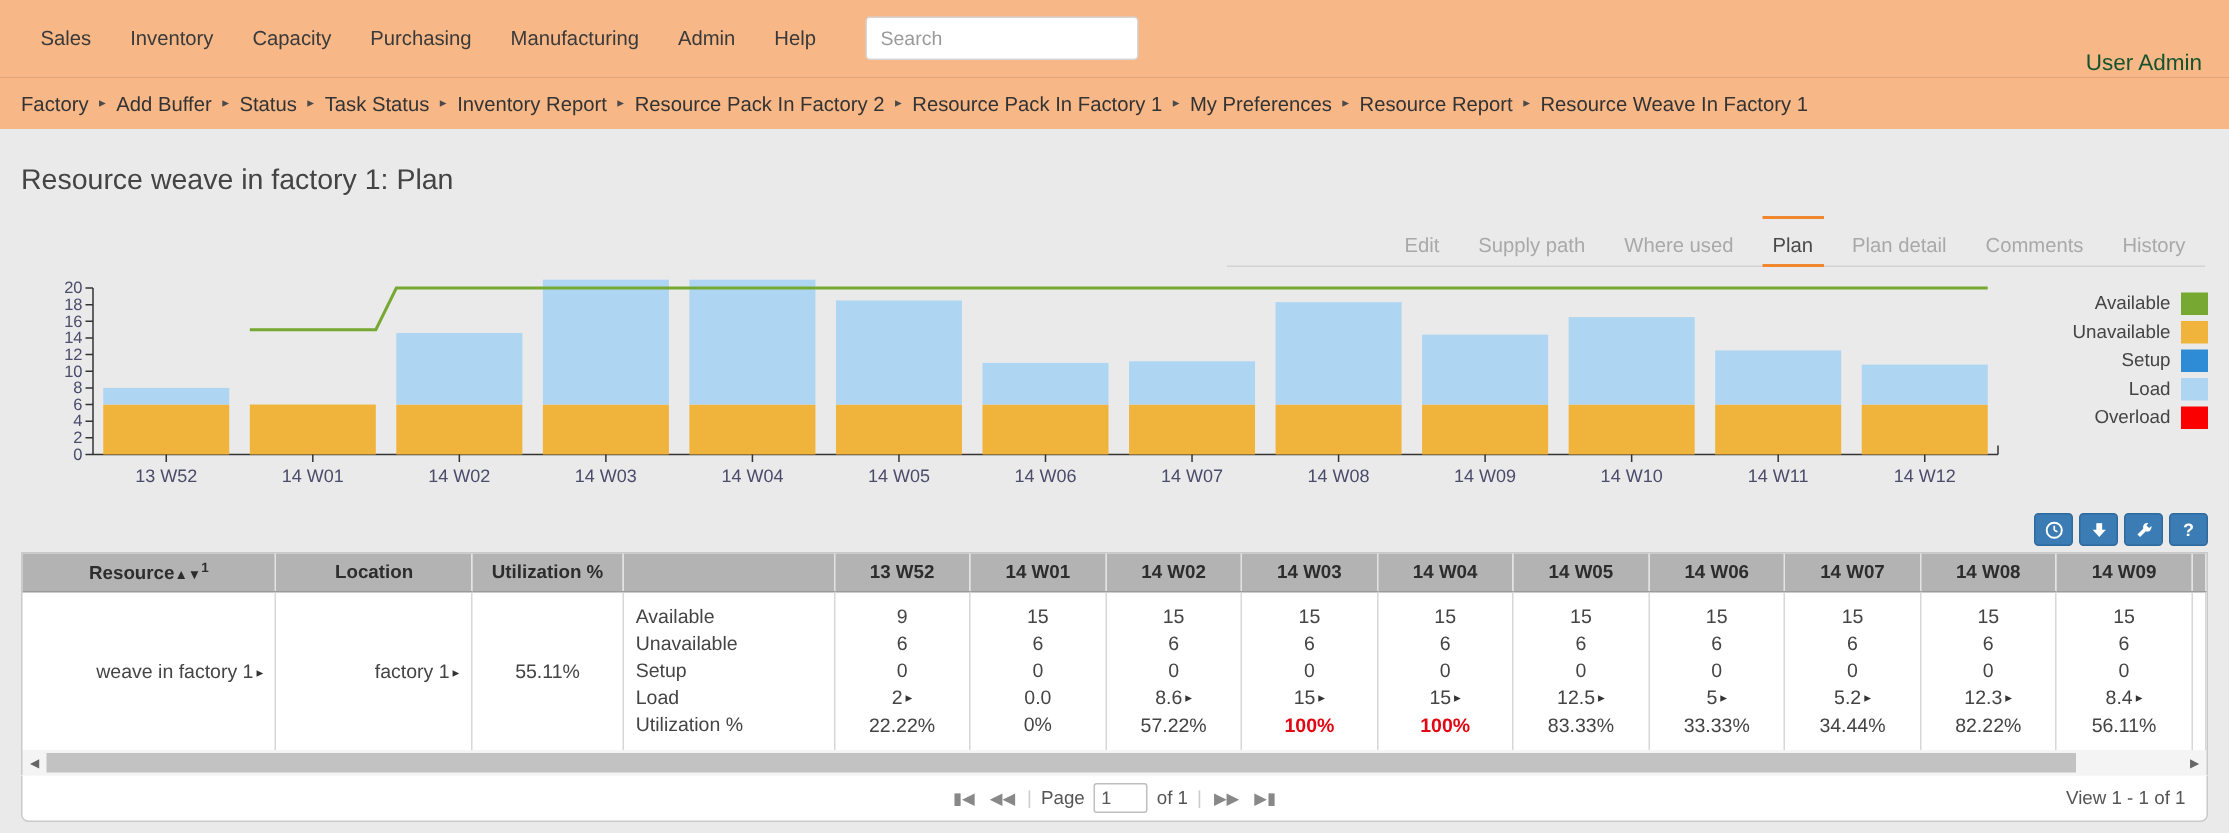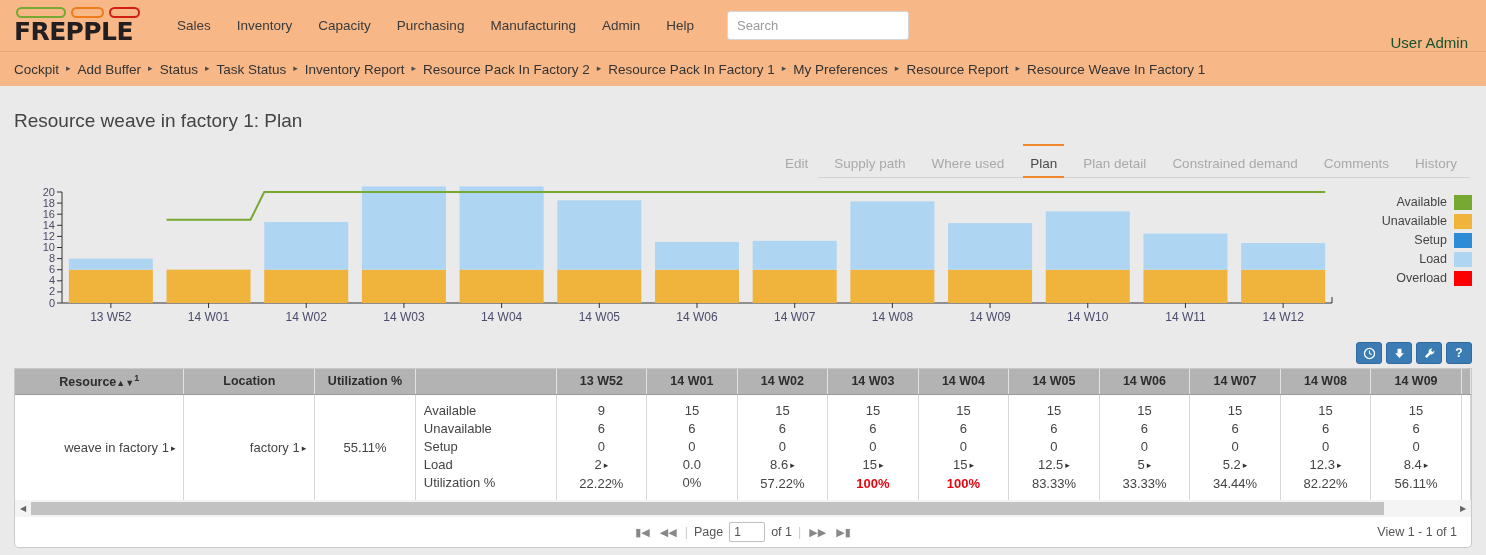--- a/index.html
+++ b/index.html
@@ -305,48 +305,40 @@
     position: absolute;
     right: 14px;
     font-size: 12.5px;
     color: #555;
   }
 </style>
 </head>
 <body>
 
 <div class="navbar">
-  <div class="logo">
-    <div class="logo-pills">
-      <span class="pill pill-1"></span>
-      <span class="pill pill-2"></span>
-      <span class="pill pill-3"></span>
-    </div>
-    <div class="logo-text">FREPPLE</div>
-  </div>
 
   <div class="nav-links">
     <a class="nav-link">Sales</a>
     <a class="nav-link">Inventory</a>
     <a class="nav-link">Capacity</a>
     <a class="nav-link">Purchasing</a>
     <a class="nav-link">Manufacturing</a>
     <a class="nav-link">Admin</a>
     <a class="nav-link">Help</a>
   </div>
 
   <div class="search-wrap">
     <input class="search-input" type="text" placeholder="Search" style="">
   </div>
 
   <div class="user-admin">User Admin</div>
 </div>
 
 <div class="crumbbar">
-  <a class="crumb">Cockpit</a>
+  <a class="crumb">Factory</a>
   <span class="crumb-sep">▸</span>
   <a class="crumb">Add Buffer</a>
   <span class="crumb-sep">▸</span>
   <a class="crumb">Status</a>
   <span class="crumb-sep">▸</span>
   <a class="crumb">Task Status</a>
   <span class="crumb-sep">▸</span>
   <a class="crumb">Inventory Report</a>
   <span class="crumb-sep">▸</span>
   <a class="crumb">Resource Pack In Factory 2</a>
@@ -361,21 +353,20 @@
 </div>
 
 <div class="page-title">Resource weave in factory 1: Plan</div>
 
 <div class="tabs-row">
   <div class="tab">Edit</div>
   <div class="tab">Supply path</div>
   <div class="tab">Where used</div>
   <div class="tab active">Plan</div>
   <div class="tab">Plan detail</div>
-  <div class="tab">Constrained demand</div>
   <div class="tab">Comments</div>
   <div class="tab">History</div>
 </div>
 
 <div class="chart-area">
   <svg class="chart-svg" id="chart-svg" width="1340" height="145">
       <line x1="62" y1="8" x2="62" y2="119" stroke="#333" stroke-width="1"></line>
       <line x1="62" y1="119" x2="1332" y2="119" stroke="#333" stroke-width="1"></line>
       <line x1="1332" y1="113" x2="1332" y2="119" stroke="#333" stroke-width="1"></line>
       <line x1="57" y1="119" x2="62" y2="119" stroke="#333" stroke-width="1"></line>

